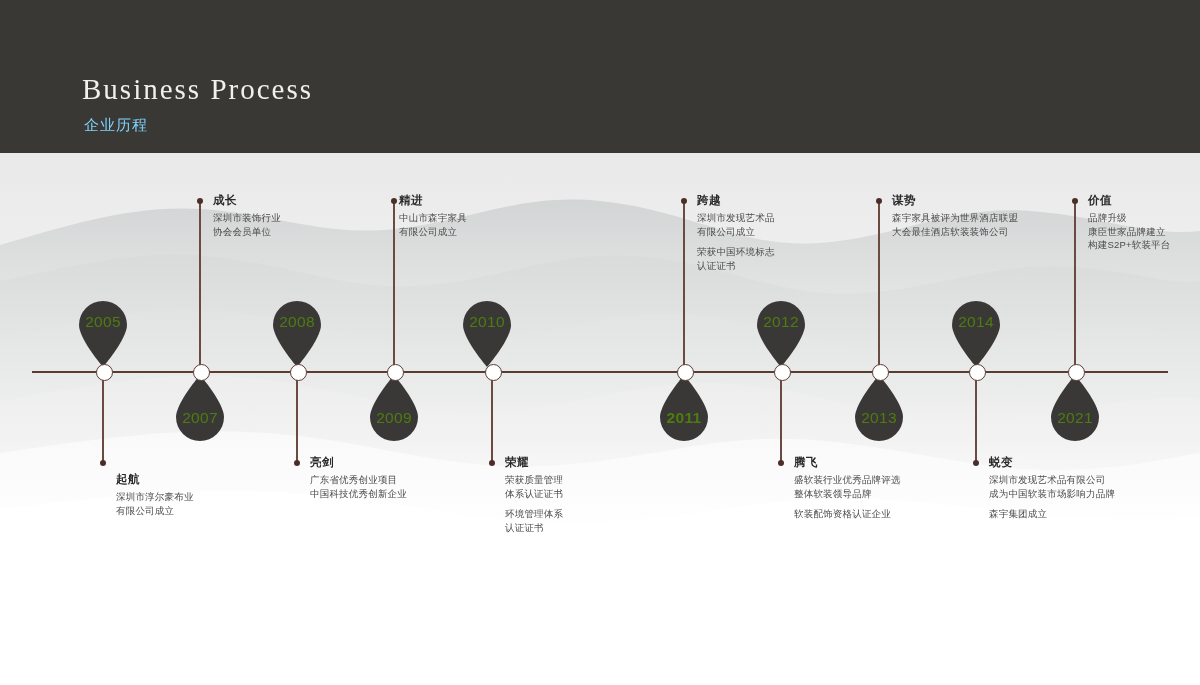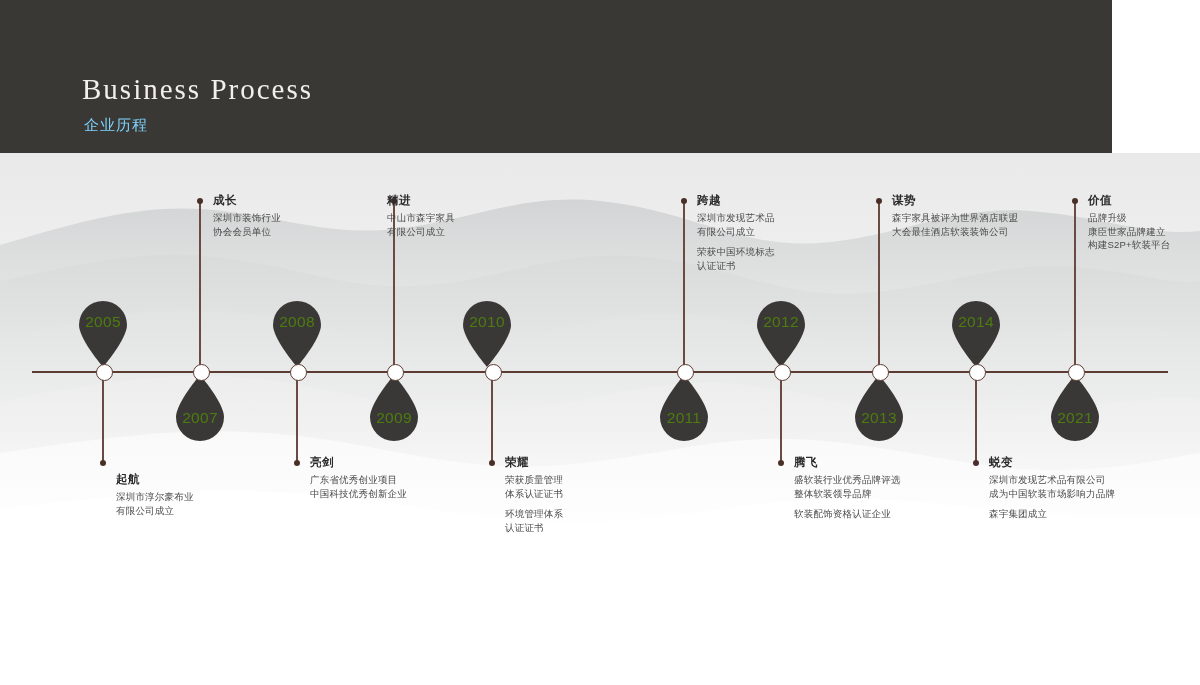--- a/index.html
+++ b/index.html
@@ -7,21 +7,21 @@
     width:1200px;height:685px;
     background:#ffffff;
     font-family:"Liberation Sans","DejaVu Sans",sans-serif;
     overflow:hidden;
     position:relative;
   }
   .stage{position:absolute;inset:0;width:1200px;height:685px;overflow:hidden;}
 
   
   .header{
-    position:absolute;left:0;top:0;width:1112px;height:153px;
+    position:absolute;left:0;top:0;width:1200px;height:153px;
     background:#3a3835;
     z-index:6;
   }
   .header-title{
     position:absolute;left:82px;top:75px;
     font-family:"Liberation Serif","DejaVu Serif",serif;
     font-size:29px;color:#f2f0ec;letter-spacing:2.0px;
     line-height:1;white-space:nowrap;
   }
   .header-sub{
@@ -168,38 +168,38 @@
         <p>广东省优秀创业项目<br>中国科技优秀创新企业</p>
       </div>
       <div class="drop down" style="left: 394px; top: 375px;">
         <svg width="52" height="68" viewBox="0 0 52 68">
           <path d="M26,0 C26,0 2,28 2,42 A24,24 0 1,0 50,42 C50,28 26,0 26,0 Z" fill="#3a3836"></path>
         </svg>
         <div class="yr">2009</div>
       </div>
       <div class="stem" style="left: 394px; top: 201px; height: 170px;"></div>
       <div class="dot" style="left: 394px; top: 201px;"></div>
-      <div class="cap" style="left: 387px; top: 194px;">
+      <div class="cap" style="left: 399px; top: 194px;">
         <h4>精进</h4>
         <p>中山市森宇家具<br>有限公司成立</p>
       </div>
       <div class="drop up" style="left: 487px; top: 299px;">
         <svg width="52" height="68" viewBox="0 0 52 68">
           <path d="M26,68 C26,68 2,40 2,26 A24,24 0 1,1 50,26 C50,40 26,68 26,68 Z" fill="#3a3836"></path>
         </svg>
         <div class="yr">2010</div>
       </div>
       <div class="stem" style="left: 492px; top: 371px; height: 92px;"></div>
       <div class="dot" style="left: 492px; top: 463px;"></div>
       <div class="cap" style="left: 505px; top: 456px;">
         <h4>荣耀</h4>
         <p>荣获质量管理<br>体系认证证书</p>
         <p>环境管理体系<br>认证证书</p>
       </div>
-      <div class="drop down" style="left: 684px; top: 375px;">
+      <div class="drop down" style="left: 684px; top: 375px; font-weight: bold;">
         <svg width="52" height="68" viewBox="0 0 52 68">
           <path d="M26,0 C26,0 2,28 2,42 A24,24 0 1,0 50,42 C50,28 26,0 26,0 Z" fill="#3a3836"></path>
         </svg>
         <div class="yr">2011</div>
       </div>
       <div class="stem" style="left: 684px; top: 201px; height: 170px;"></div>
       <div class="dot" style="left: 684px; top: 201px;"></div>
       <div class="cap" style="left: 697px; top: 194px;">
         <h4>跨越</h4>
         <p>深圳市发现艺术品<br>有限公司成立</p>

